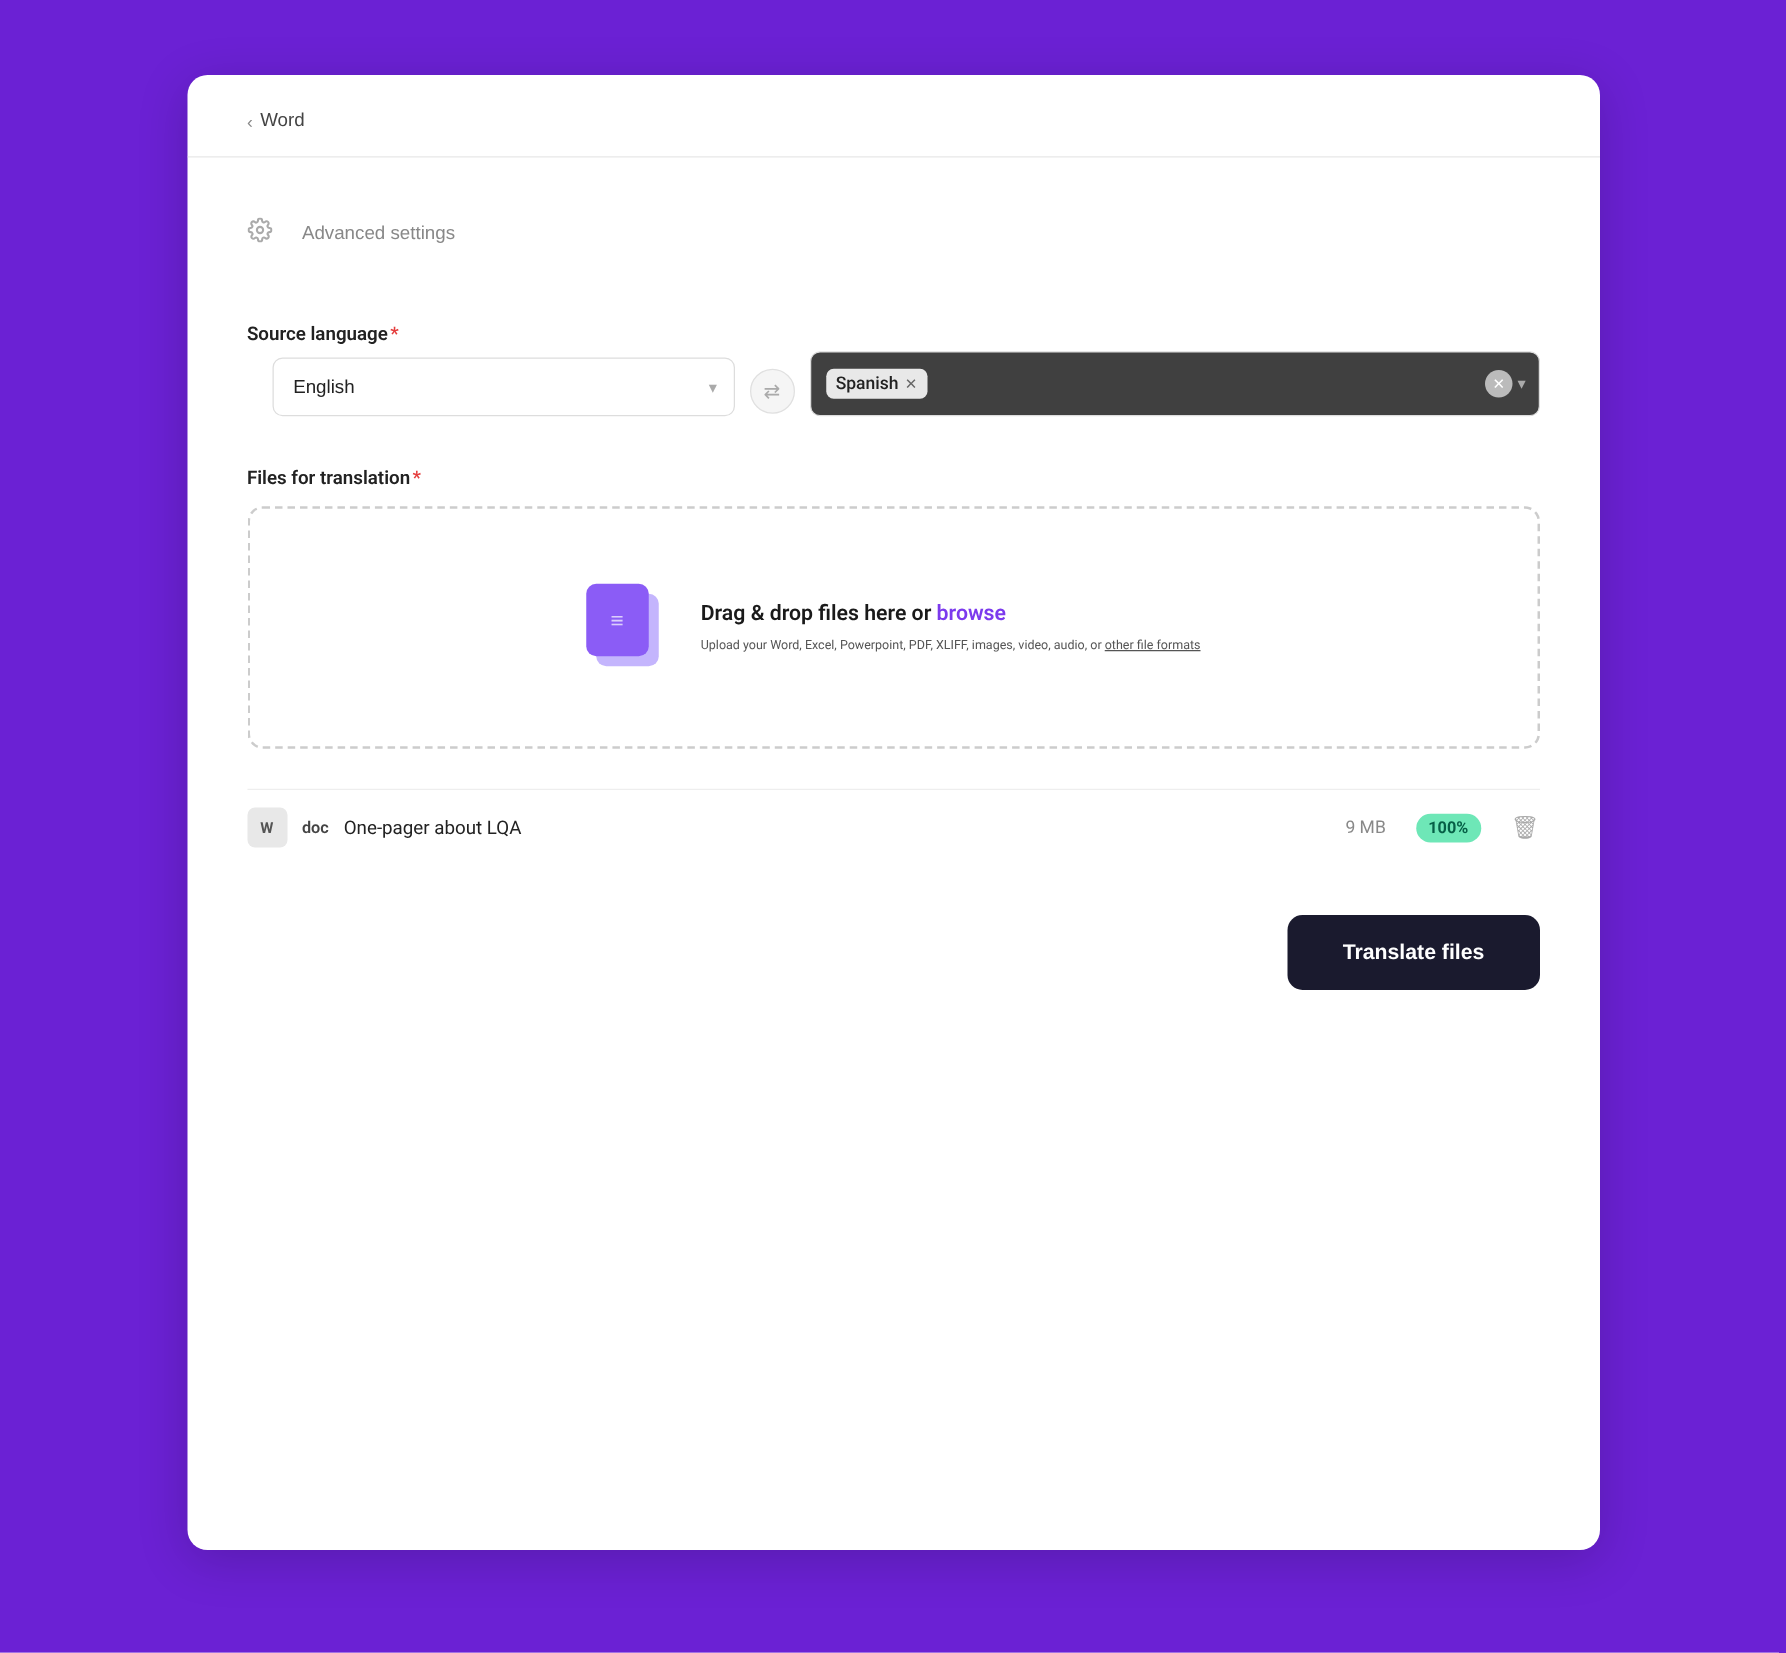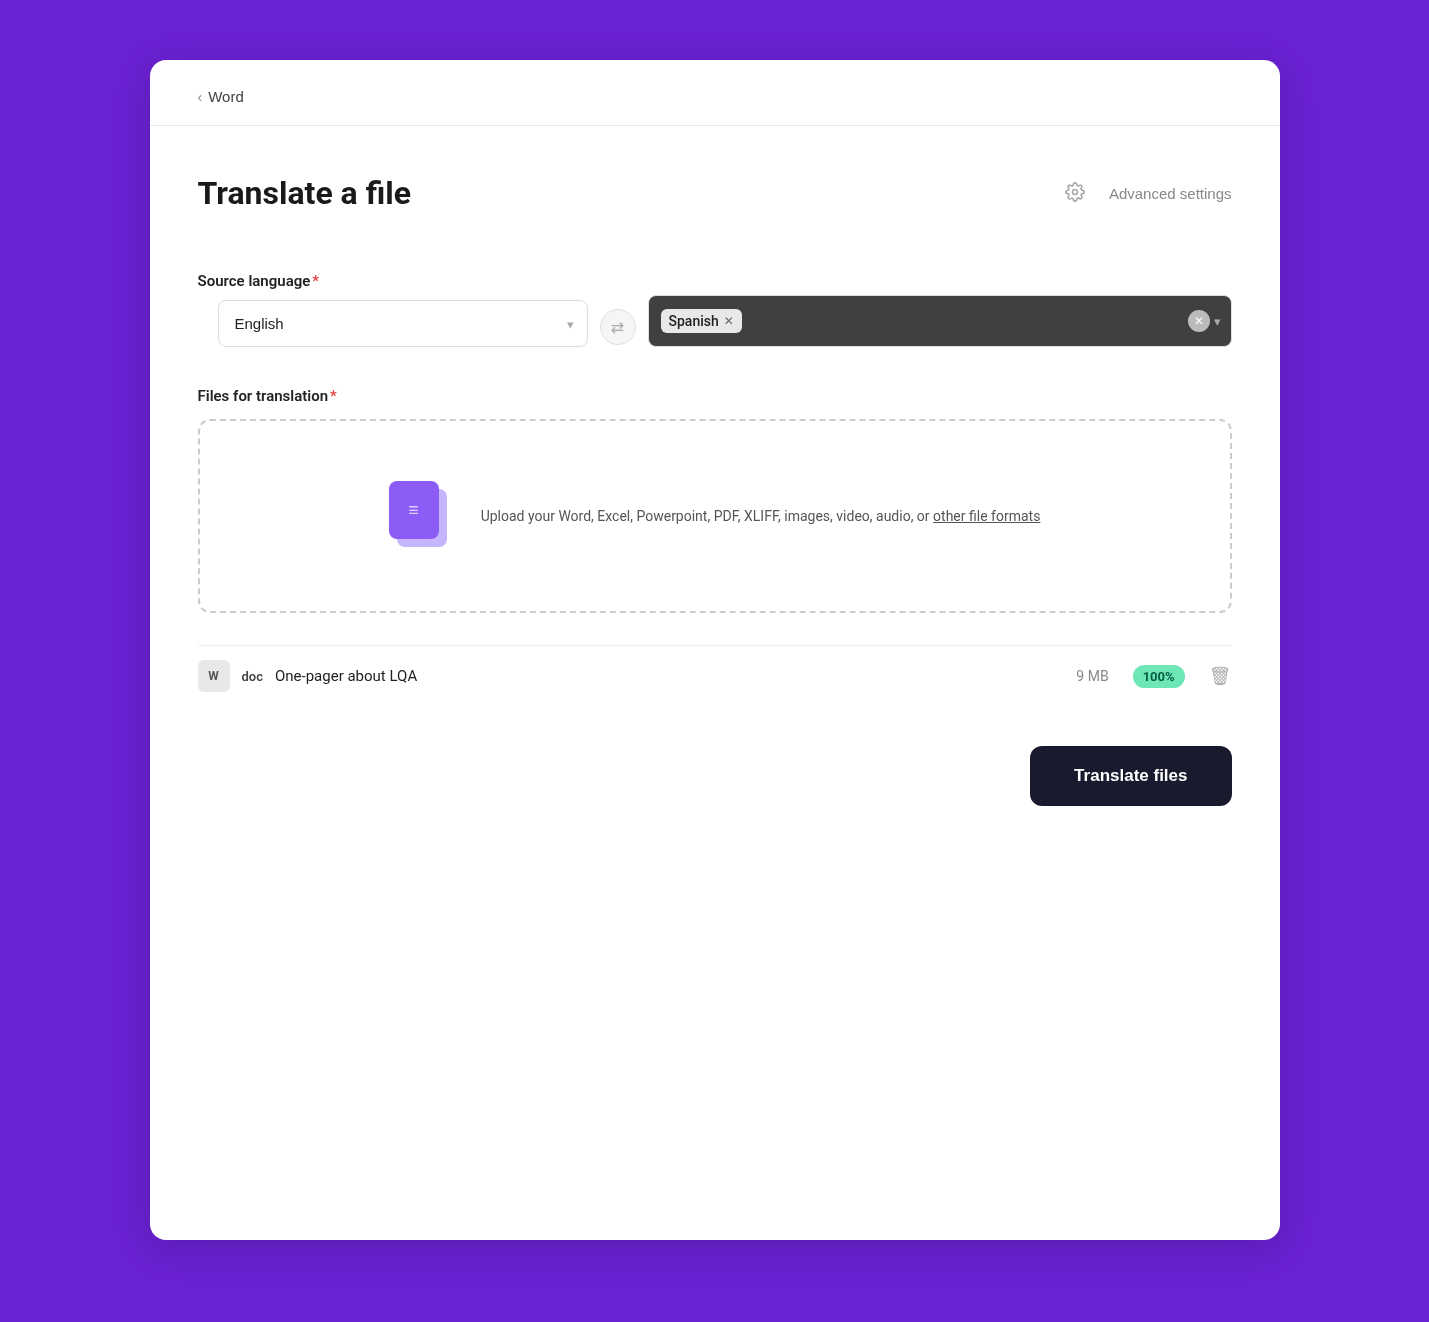--- a/index.html
+++ b/index.html
@@ -307,21 +307,21 @@
       margin-bottom: 8px;
     }
 
     .browse-link {
       color: #7c3aed;
       font-weight: 600;
       cursor: pointer;
     }
 
     .dropzone-text p {
-      font-size: 14px;
+      font-size: 10px;
       color: #555;
       line-height: 1.5;
     }
 
     .other-formats-link {
       color: #555;
       text-decoration: underline;
       cursor: pointer;
     }
 
@@ -407,21 +407,20 @@
 <div class="outer-bg">
   <div class="card">
     <div class="card-header">
       <button class="back-btn">
         <span class="chevron">‹</span>
         <span>Word</span>
       </button>
     </div>
     <div class="card-body">
       <div class="page-top-row">
-        <h1 class="page-title">Translate a file</h1>
         <button class="advanced-settings-btn">
           <span class="gear-icon">
             <svg viewBox="0 0 24 24">
               <circle cx="12" cy="12" r="3"></circle>
               <path d="M19.4 15a1.65 1.65 0 00.33 1.82l.06.06a2 2 0 010 2.83 2 2 0 01-2.83 0l-.06-.06a1.65 1.65 0 00-1.82-.33 1.65 1.65 0 00-1 1.51V21a2 2 0 01-4 0v-.09A1.65 1.65 0 009 19.4a1.65 1.65 0 00-1.82.33l-.06.06a2 2 0 01-2.83 0 2 2 0 010-2.83l.06-.06A1.65 1.65 0 004.68 15a1.65 1.65 0 00-1.51-1H3a2 2 0 010-4h.09A1.65 1.65 0 004.6 9a1.65 1.65 0 00-.33-1.82l-.06-.06a2 2 0 010-2.83 2 2 0 012.83 0l.06.06A1.65 1.65 0 009 4.68a1.65 1.65 0 001-1.51V3a2 2 0 014 0v.09a1.65 1.65 0 001 1.51 1.65 1.65 0 001.82-.33l.06-.06a2 2 0 012.83 0 2 2 0 010 2.83l-.06.06A1.65 1.65 0 0019.4 9a1.65 1.65 0 001.51 1H21a2 2 0 010 4h-.09a1.65 1.65 0 00-1.51 1z"></path>
             </svg>
           </span>
           <span>Advanced settings</span>
         </button>
       </div>
@@ -465,20 +464,23 @@
         </div>
 
         <div class="dropzone">
           <div class="dropzone-icon">
             <div class="file-icon-stack">
               <div class="file-icon-back"></div>
               <div class="file-icon-front"></div>
             </div>
           </div>
           <div class="dropzone-text">
+            <h3>
+              <span>Drag &amp; drop files here or </span><span class="browse-link">browse</span>
+            </h3>
             <p>
               <span>Upload your Word, Excel, Powerpoint, PDF, XLIFF, images, video, audio, or</span> <span class="other-formats-link">other file formats</span>
             </p>
           </div>
         </div>
 
         <div class="file-list-item">
           <div class="file-type-badge">
             <span>W</span>
           </div>

